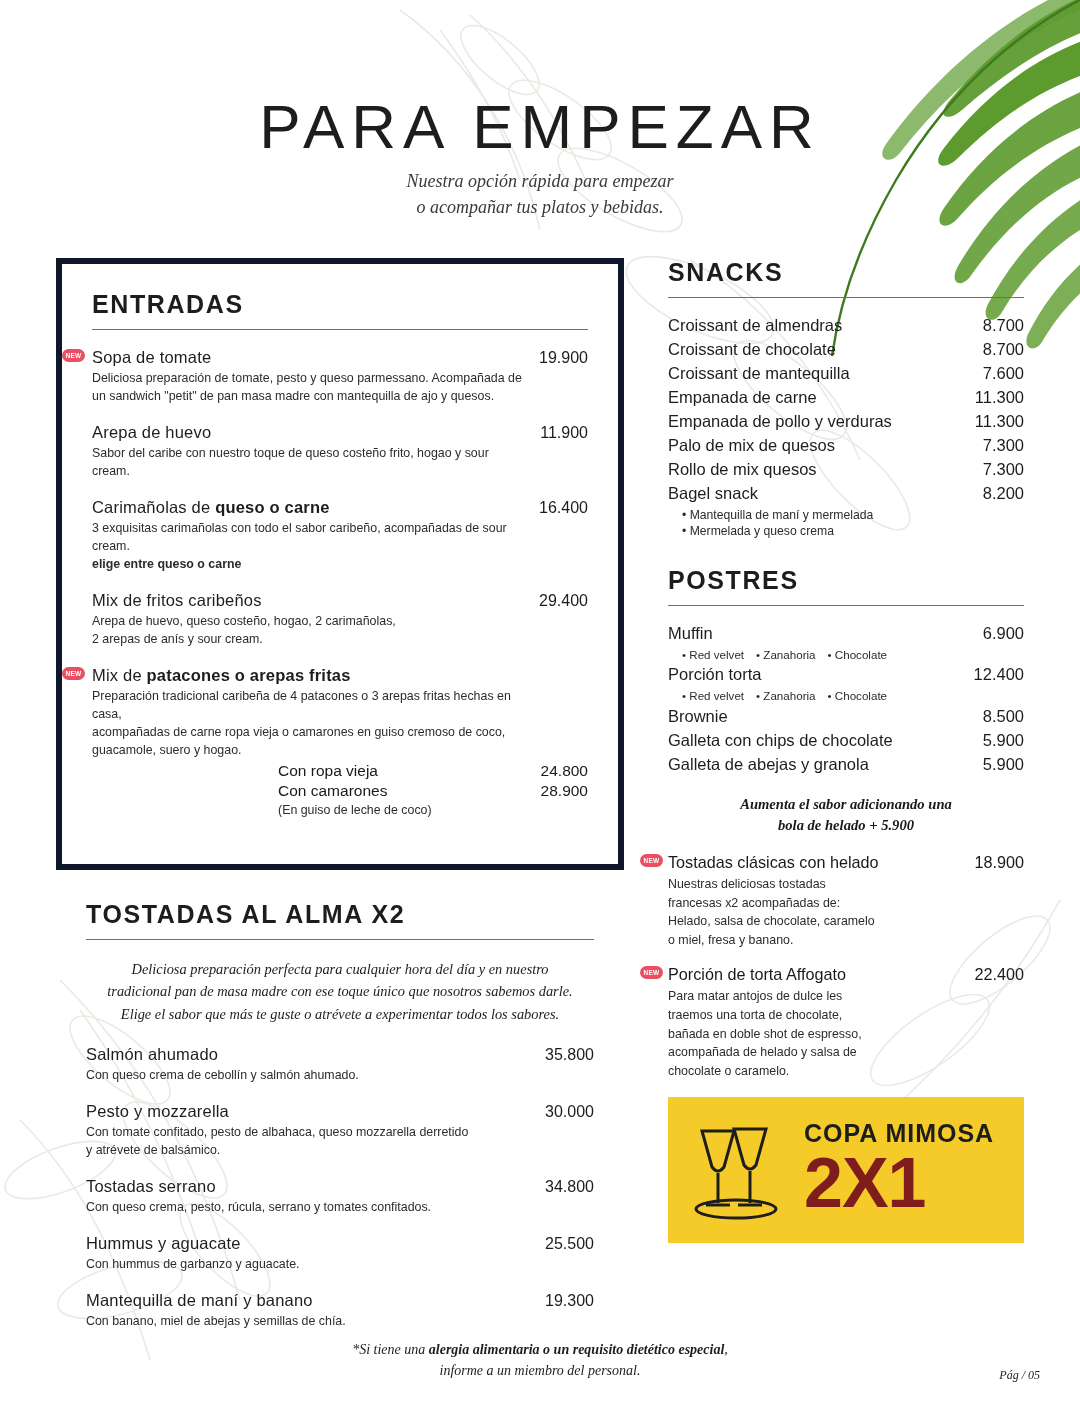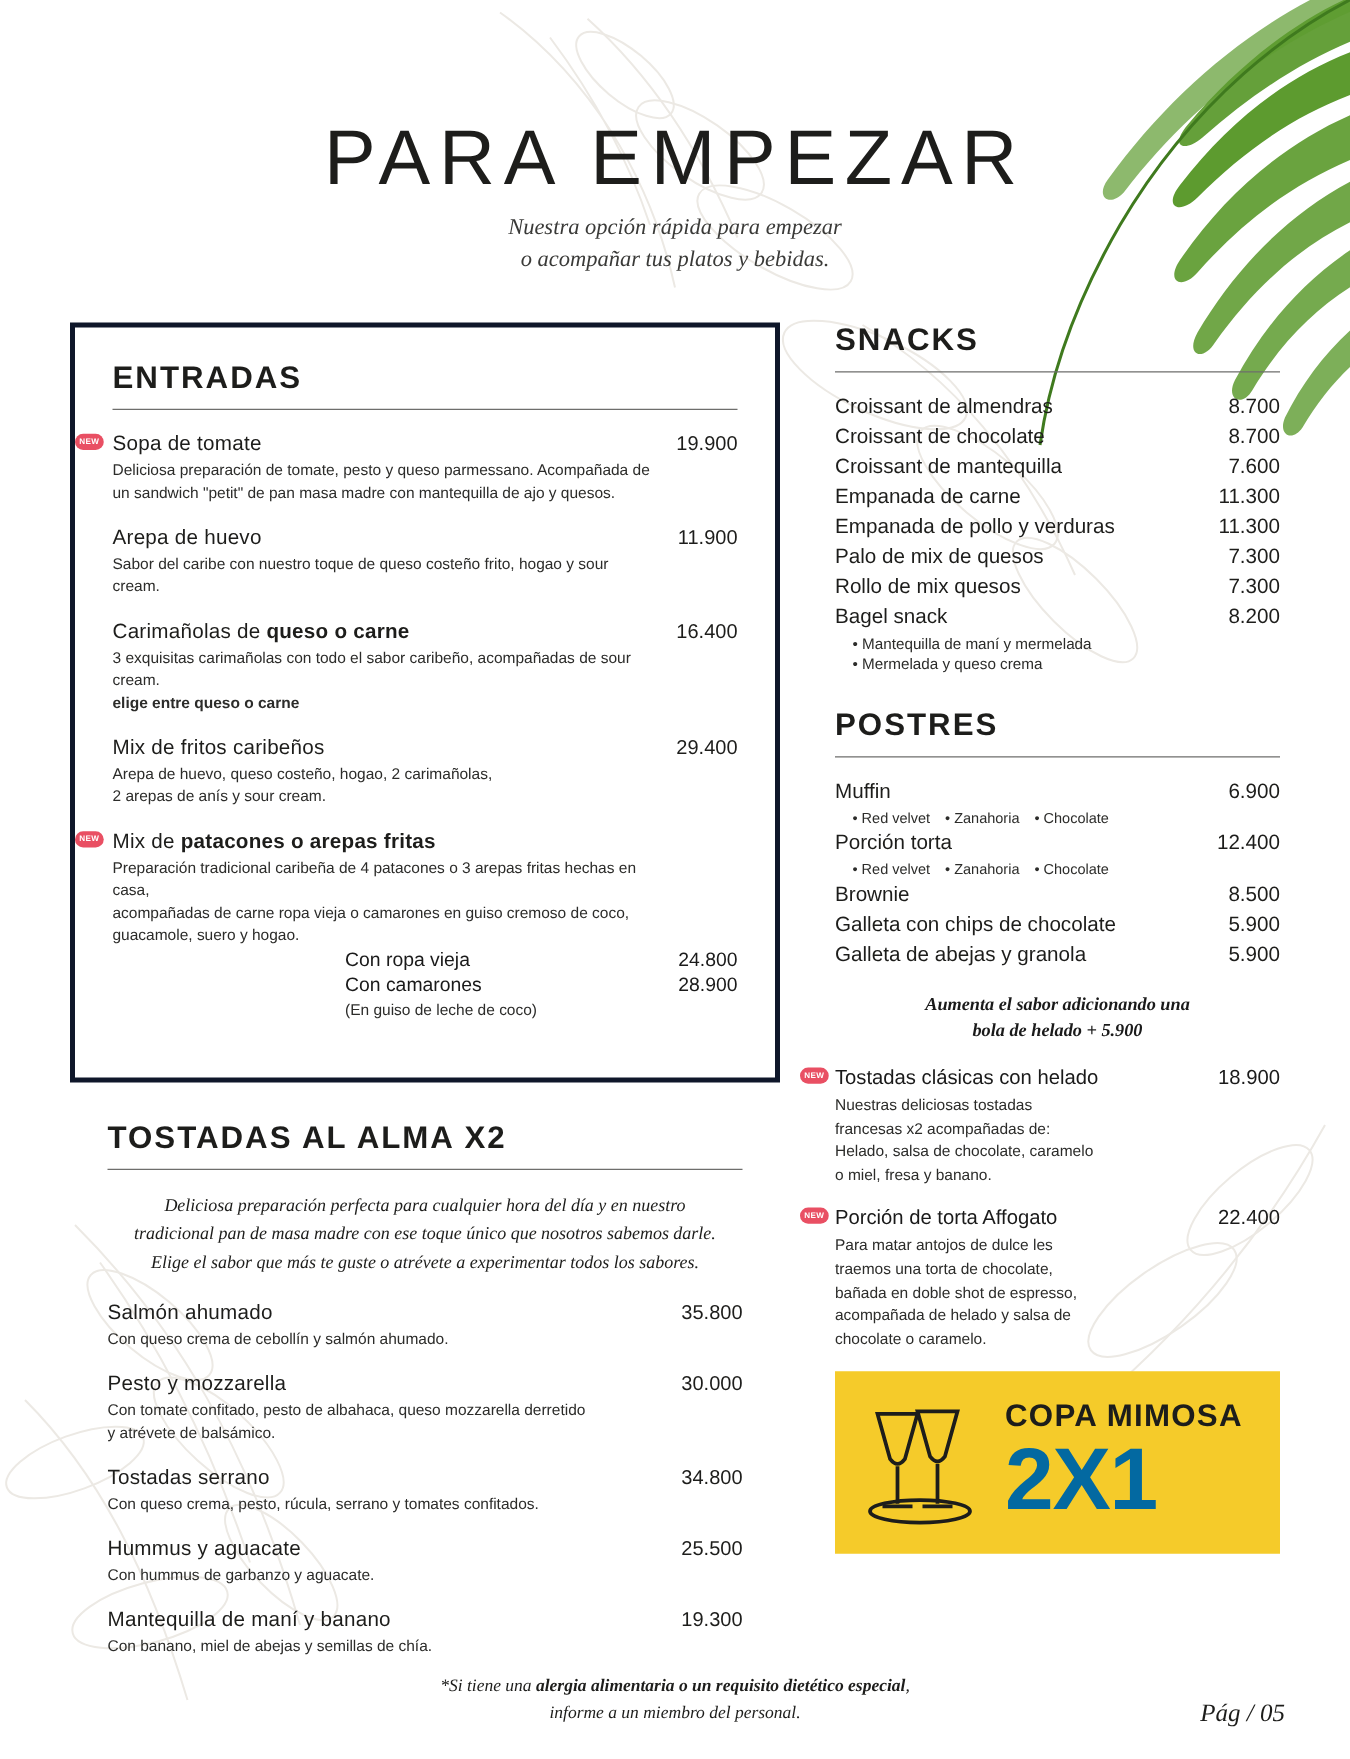--- a/index.html
+++ b/index.html
@@ -61,21 +61,21 @@
     position: relative;
     z-index: 2;
     display: flex;
     padding: 38px 56px 0 56px;
     gap: 44px;
   }
   .col-left { width: 568px; flex: none; }
   .col-right { width: 356px; flex: none; }
 
   .boxed {
-    border: 4px solid #0f172a;
+    border: 6px solid #0f172a;
     padding: 26px 30px 30px 30px;
   }
 
   .section-title {
     font-size: 25px;
     font-weight: 700;
     letter-spacing: 1.6px;
     color: #1d1d1b;
     margin: 0 0 6px 0;
   }
@@ -221,45 +221,45 @@
   .promo-line1 {
     font-size: 25px;
     font-weight: 700;
     letter-spacing: 1px;
     color: #1d1d1b;
   }
   .promo-line2 {
     font-size: 70px;
     font-weight: 700;
     letter-spacing: -1px;
-    color: #0369a1;
+    color: #7f1d1d;
     margin-top: 2px;
   }
 
   
   .footer {
     position: absolute;
     left: 0; right: 0; bottom: 26px;
     z-index: 2;
     text-align: center;
     font-family: "Liberation Serif", serif;
     font-style: italic;
     font-size: 14px;
     line-height: 1.5;
     color: #1d1d1b;
   }
   .footer b { font-weight: 700; }
   .page-num {
     position: absolute;
-    right: 52px;
+    right: 40px;
     bottom: 24px;
     z-index: 2;
     font-family: "Liberation Serif", serif;
     font-style: italic;
-    font-size: 20px;
+    font-size: 12px;
     color: #1d1d1b;
   }
 </style>
 </head>
 <body>
 
 <div class="bg-leaves">
   <svg width="1080" height="1407" viewBox="0 0 1080 1407" fill="none">
     <g stroke="#ece9e4" stroke-width="1.6" fill="none">
       <path d="M400 10 C 470 60, 520 140, 540 230 M440 30 C 470 70, 500 120, 520 180 M470 15 C 520 60, 560 120, 590 190"></path>

